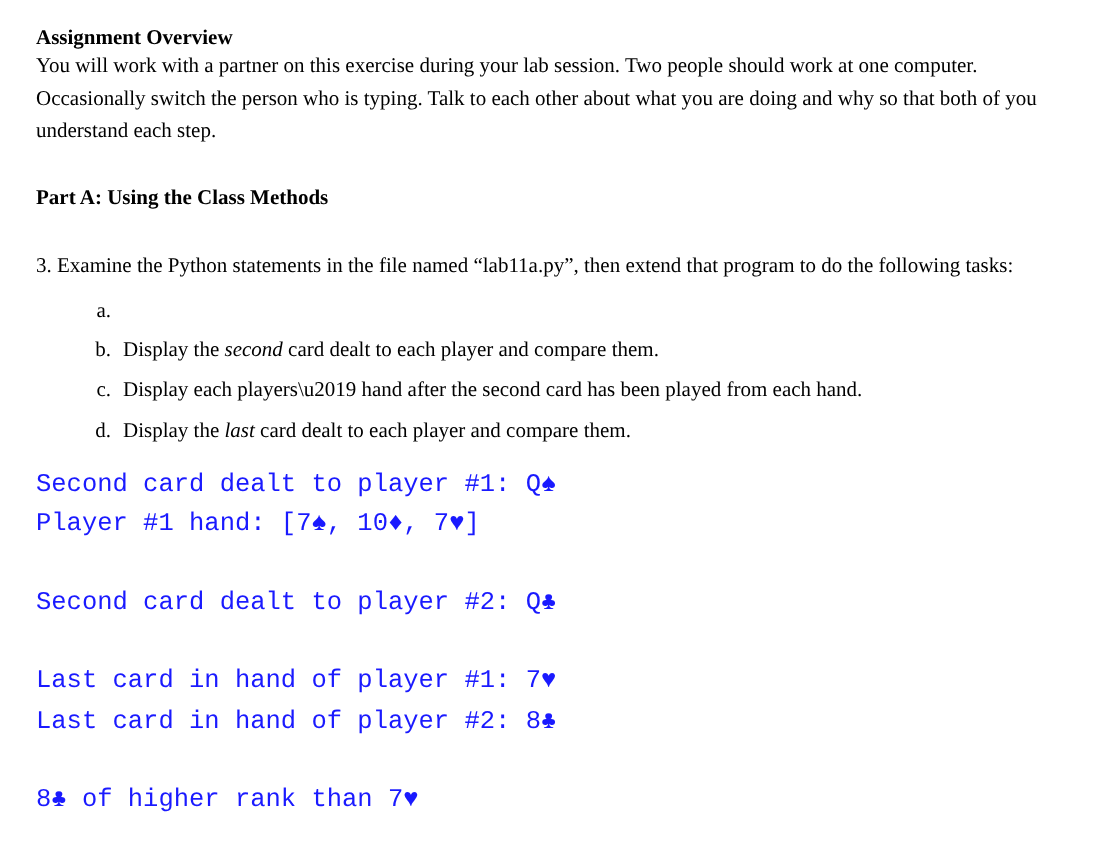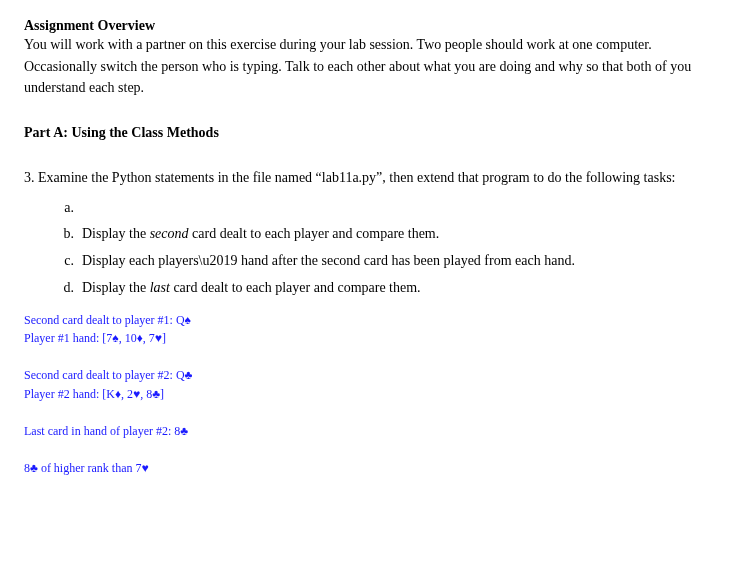--- a/index.html
+++ b/index.html
@@ -47,22 +47,22 @@
       text-align: right;
     }
     em {
       font-style: italic;
     }
     .output-intro {
       margin-bottom: 8px;
       line-height: 1.55;
     }
     .code-block {
-      font-family: Liberation Serif, serif;
-      font-size: 12px;
+      font-family: Liberation Mono, monospace;
+      font-size: 17px;
       line-height: 1.55;
       margin-bottom: 10px;
       color: #000;
     }
     .code-block .line {
       display: block;
     }
     .code-block .blank {
       display: block;
       height: 1.55em;
@@ -103,20 +103,20 @@
       <span>Display the <em>last</em> card dealt to each player and compare them.</span>
     </li>
   </ol>
 
 
   <div class="code-block">
     <span class="line blue">Second card dealt to player #1: Q♠</span>
     <span class="line blue">Player #1 hand: [7♠, 10♦, 7♥]</span>
     <span class="blank"></span>
     <span class="line blue">Second card dealt to player #2: Q♣</span>
-    <span class="line blue">Player #2 hand: [K♦, 2♥, 8♣]</span>
     <span class="blank"></span>
+    <span class="line blue">Last card in hand of player #1: 7♥</span>
     <span class="line blue">Last card in hand of player #2: 8♣</span>
     <span class="blank"></span>
     <span class="line blue">8♣ of higher rank than 7♥</span>
   </div>
 
 </div>
 
 </body></html>

